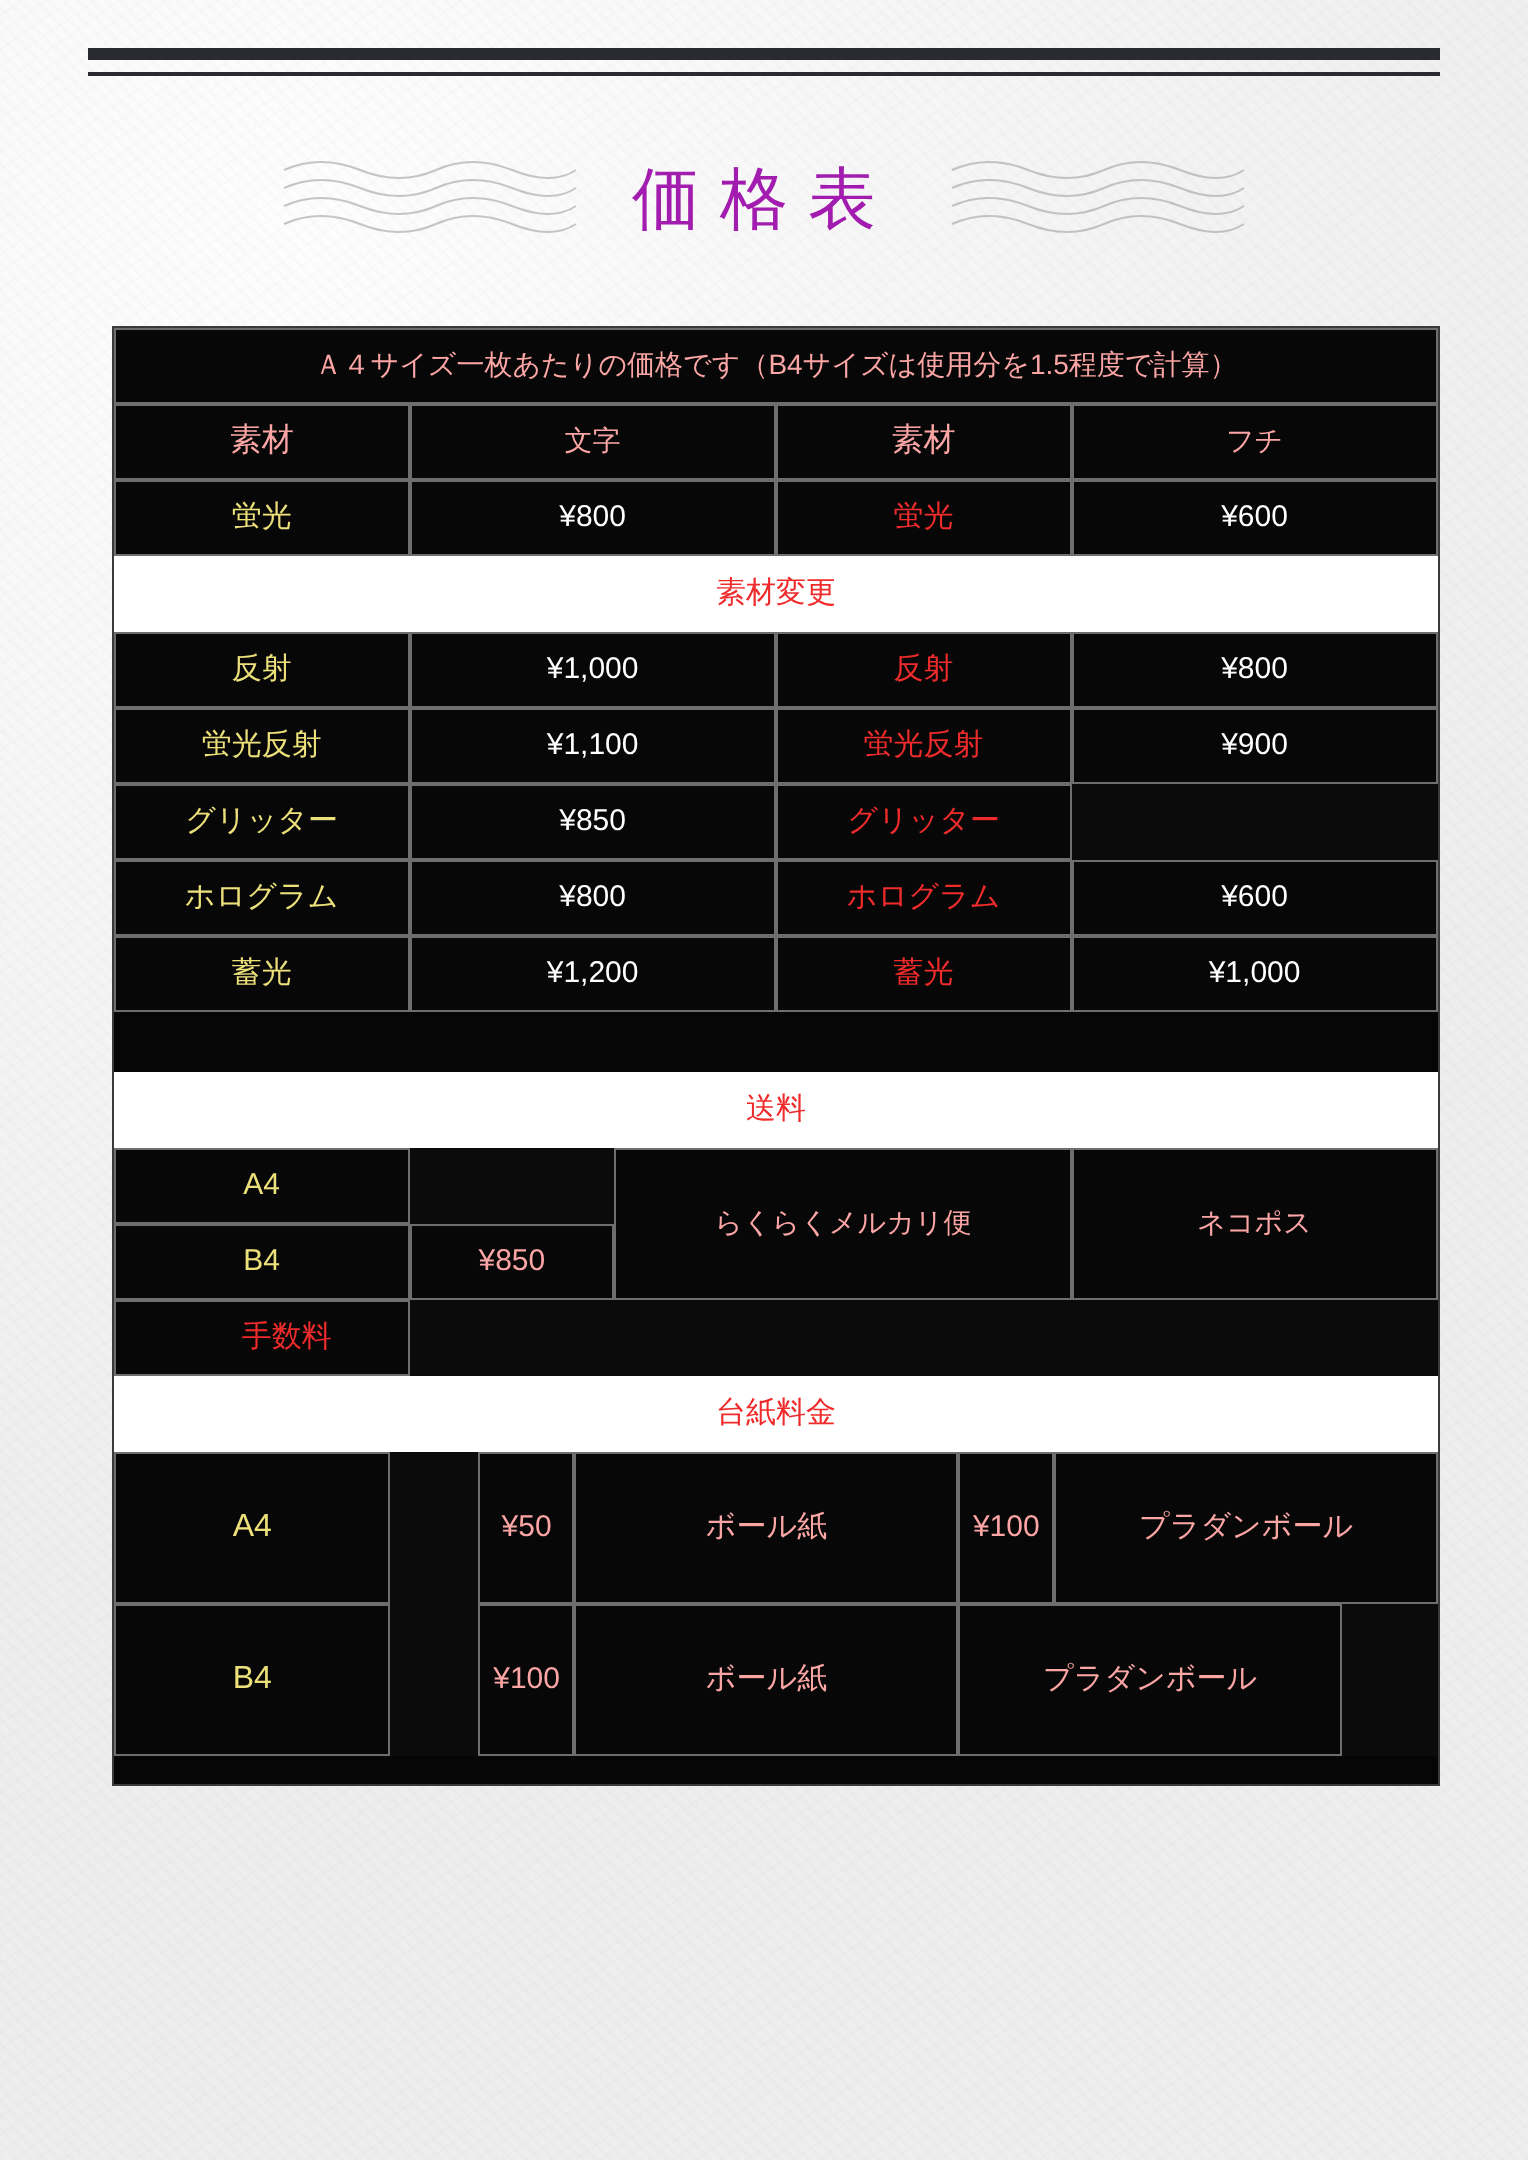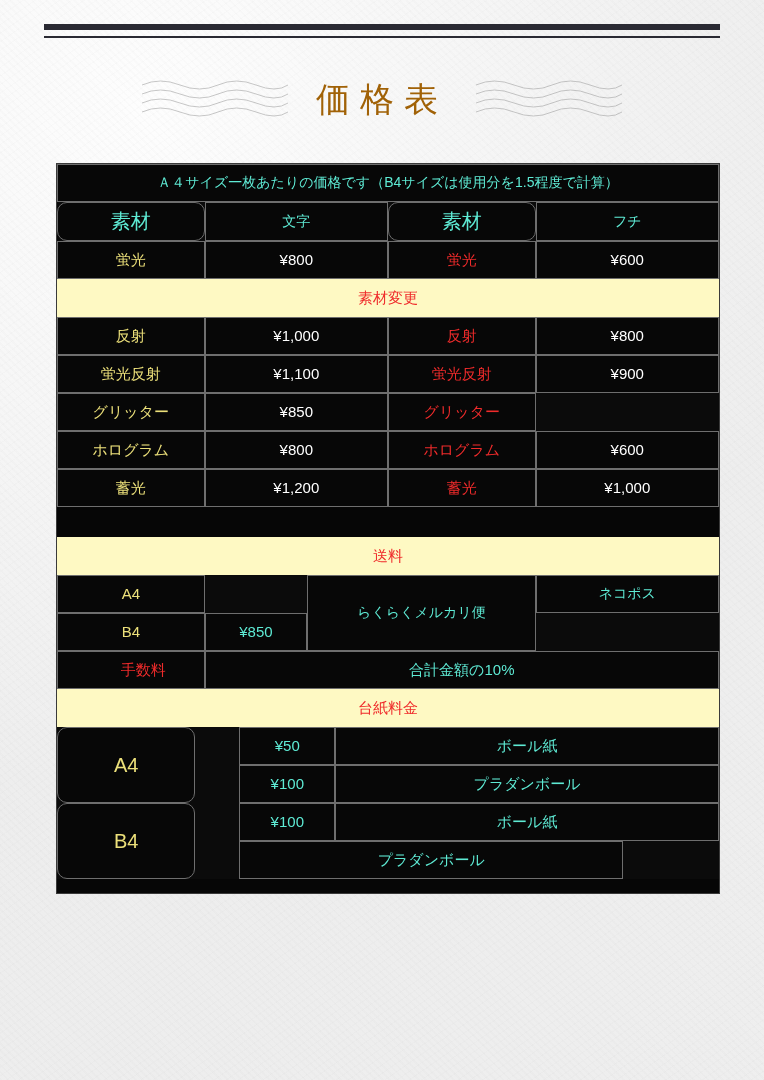--- a/index.html
+++ b/index.html
@@ -31,74 +31,74 @@
   }
   .toprule .thick{height:6px;background:#2a2a33;}
   .toprule .thin{height:2px;background:#2a2a33;margin-top:6px;}
 
   
   .titlerow{
     position:absolute;left:0;top:64px;width:764px;height:72px;
     display:flex;align-items:center;justify-content:center;
   }
   .title{
-    font-size:34px;letter-spacing:10px;color:#a16207;
+    font-size:34px;letter-spacing:10px;color:#a21caf;
     font-family:"Liberation Serif", serif;
     font-weight:400;
   }
   .squiggle{width:150px;height:46px;opacity:.55;}
   .squiggle.left{margin-right:26px;}
   .squiggle.right{margin-left:26px;}
 
   
   .table{
     position:absolute;left:56px;top:163px;width:664px;
     background:#0b0b0b;
     border:1px solid #3a3a3a;
     box-sizing:border-box;
   }
   .row{display:flex;width:100%;box-sizing:border-box;}
   .cell{
     box-sizing:border-box;
     border:1px solid #6e6e6e;
     background:#070707;
-    color:#5eead4;
+    color:#fca5a5;
     font-size:15px;
     display:flex;align-items:center;justify-content:center;
     text-align:center;
     padding:6px 4px;
     min-height:38px;
     line-height:1.25;
   }
-  .cell.noborder{border:none;background:#fef9c3;}
+  .cell.noborder{border:none;background:#ffffff;}
   .c-yellow{color:#ece07a;}
   .c-red{color:#ef2b2b;}
   .c-white{color:#ffffff;}
   .fs14{font-size:14px;}
-  .fs16{font-size:20px;border-radius:10px;}
+  .fs16{font-size:16px;}
 
   .w-note{width:100%;}
   .w-22{width:22.3%;}
   .w-28{width:27.7%;}
 
   .spacer{height:30px;background:#060606;border:none;}
   .spacer-sm{height:14px;background:#060606;border:none;}
 
   
   .sh-a{width:22.3%;}
   .sh-c{width:34.5%;}
 
   .fee-label{width:22.3%;padding-left:29px;}
   .fee-val{width:77.7%;}
 
   
   .mt-a{width:22.3%;}
 
   .tall{min-height:76px;}
-  .stack{display:flex;flex-direction:column;width:77.7%;padding-left:44px;}
+  .stack{display:flex;flex-direction:row;width:77.7%;padding-left:44px;}
 </style>
 </head>
 <body>
 
 <div class="paper"></div>
 
 <div class="sheet">
 
   <div class="toprule">
     <div class="thick"></div>
@@ -185,28 +185,27 @@
       <div style="width:37.8%;display:flex;flex-direction:column;">
         <div class="row">
           <div class="cell sh-a c-yellow" style="width:59%;">A4</div>
         </div>
         <div class="row">
           <div class="cell c-yellow" style="width:59%;">B4</div>
           <div class="cell" style="width:41%;">¥850</div>
         </div>
       </div>
       <div class="cell sh-c tall fs14">らくらくメルカリ便</div>
-      <div style="width:27.7%;display:flex;flex-direction:column;">
+      <div style="width:27.7%;display:flex;flex-direction:row;">
         <div class="cell fs14" style="width:100%;">ネコポス</div>
       </div>
     </div>
 
     <div class="row">
       <div class="cell fee-label c-red">手数料</div>
-      <div class="cell fee-val">合計金額の10%</div>
     </div>
 
     <div class="row">
       <div class="cell w-note c-red noborder">台紙料金</div>
     </div>
 
     <div class="row">
       <div class="cell mt-a c-yellow fs16 tall">A4</div>
       <div class="stack">
         <div class="row">

